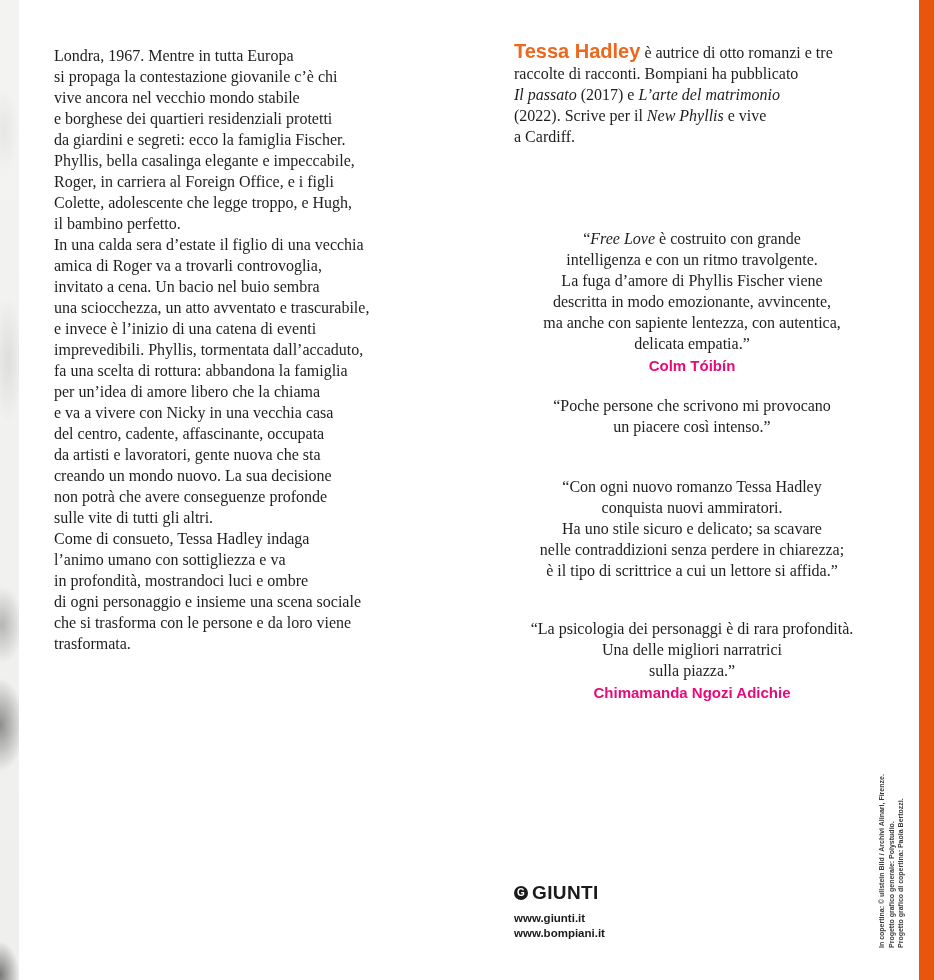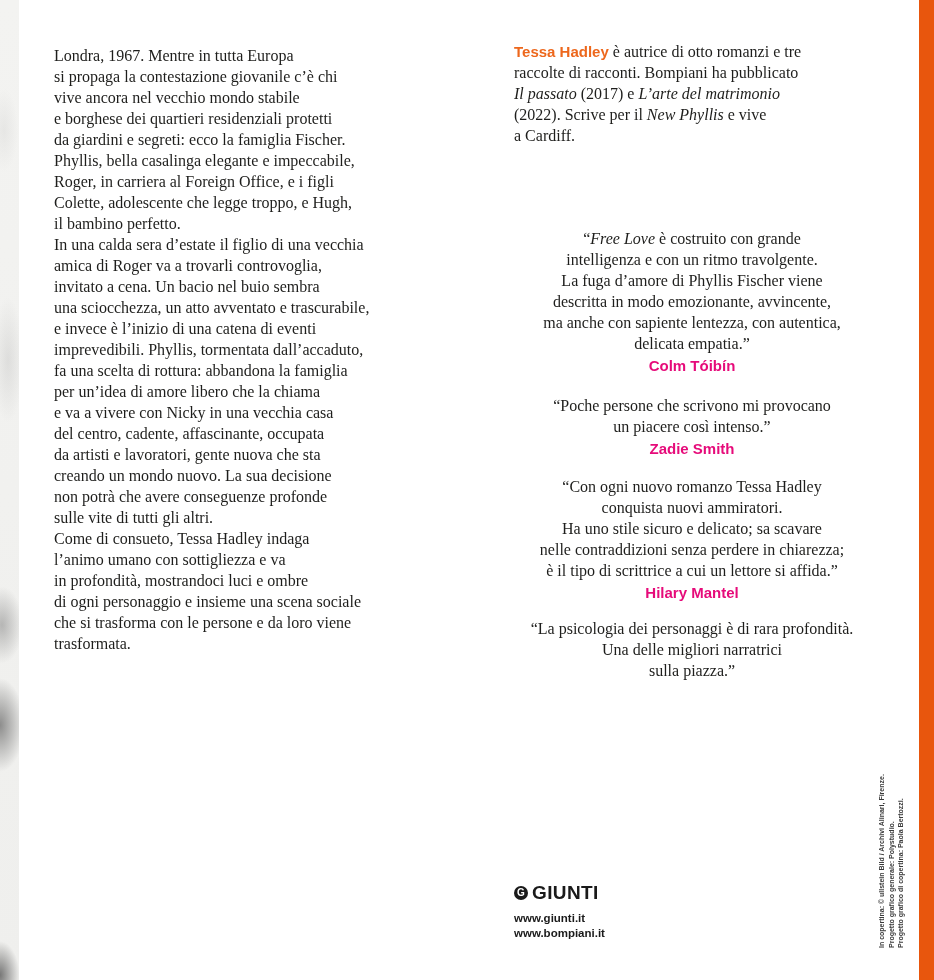--- a/index.html
+++ b/index.html
@@ -40,21 +40,21 @@
 
   
   .bio {
     left: 514px; top: 41px; width: 390px;
     font-size: 16px; line-height: 21px;
     white-space: pre-line;
   }
   .bio .author-name {
     font-family: "Liberation Sans", sans-serif;
     font-weight: bold;
-    font-size: 15px;
+    font-size: 20px;
     color: #ed671c;
   }
   .italic { font-style: italic; }
 
   
   .quote-block {
     left: 492px; width: 400px;
     text-align: center;
     font-size: 16px; line-height: 21px;
     white-space: pre-line;
@@ -158,36 +158,35 @@
 La fuga d’amore di Phyllis Fischer viene
 descritta in modo emozionante, avvincente,
 ma anche con sapiente lentezza, con autentica,
 delicata empatia.”</span>
   <div class="quote-author">Colm Tóibín</div>
 </div>
 
 <div class="abs quote-block q2">
   <span>“Poche persone che scrivono mi provocano
 un piacere così intenso.”</span>
-  <div class="quote-author">Zadie Smith</div>
 </div>
 
 <div class="abs quote-block q3">
   <span>“Con ogni nuovo romanzo Tessa Hadley
 conquista nuovi ammiratori.
 Ha uno stile sicuro e delicato; sa scavare
 nelle contraddizioni senza perdere in chiarezza;
 è il tipo di scrittrice a cui un lettore si affida.”</span>
-  <div class="quote-author">Hilary Mantel</div>
 </div>
 
 <div class="abs quote-block q4">
   <span>“La psicologia dei personaggi è di rara profondità.
 Una delle migliori narratrici
 sulla piazza.”</span>
+  <div class="quote-author">Chimamanda Ngozi Adichie</div>
 </div>
 
 <div class="abs publisher">
   <div class="logo-row">
     <span class="logo-circle">G</span>
     <span class="logo-name">GIUNTI</span>
   </div>
   <div class="urls">
     <div>www.giunti.it</div>
     <div>www.bompiani.it</div>

